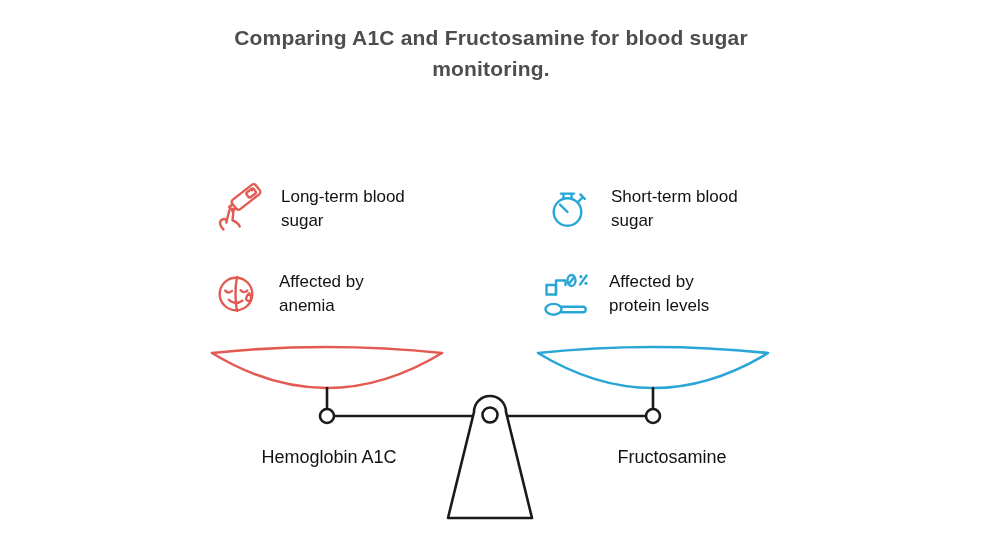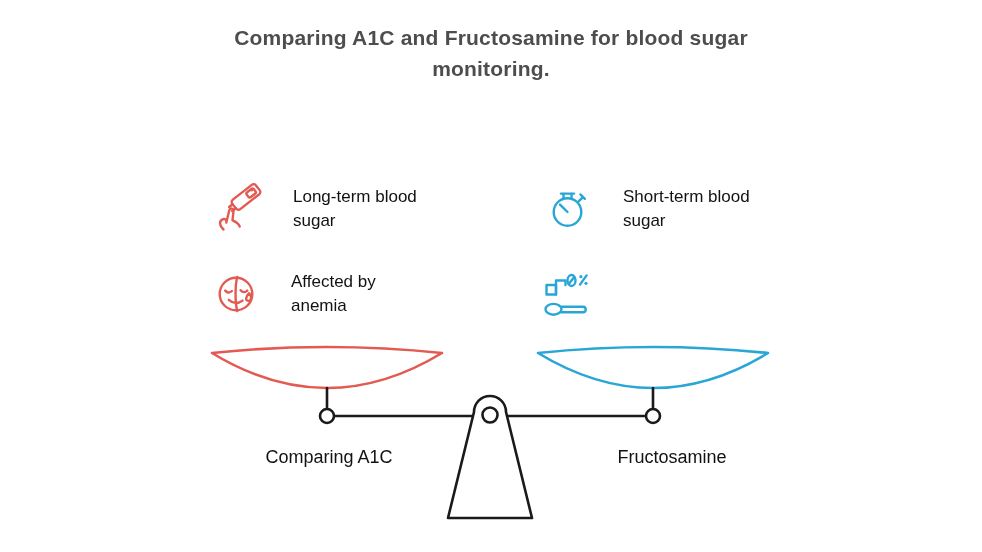--- a/index.html
+++ b/index.html
@@ -14,21 +14,21 @@
   body{font-family:"Liberation Sans",sans-serif;}
   .canvas{
     position:relative;width:782px;height:552px;background:#ffffff;overflow:hidden;
   }
   .title{
     position:absolute;left:181px;top:22px;width:620px;
     text-align:center;font-size:21px;line-height:31px;font-weight:700;
     color:var(--title-gray);letter-spacing:.2px;
   }
   .feature-row{
-    position:absolute;display:flex;align-items:flex-start;gap:29px;
+    position:absolute;display:flex;align-items:flex-start;gap:17px;
   }
   .feature-row .icon-box{width:50px;height:54px;flex:0 0 50px;}
   .feature-row .icon-box svg{width:50px;height:54px;display:block;}
   .feature-label{
     width:138px;font-size:17px;line-height:24px;color:var(--text-black);margin-top:4px;
   }
   .row-1-left{left:214px;top:181px;}
   .row-2-left{left:212px;top:266px;}
   .row-1-right{left:544px;top:181px;}
   .row-2-right{left:542px;top:266px;}
@@ -114,30 +114,31 @@
           <ellipse cx="29.5" cy="14.5" rx="4" ry="5.5"></ellipse>
           <path d="M26.9,17.7 L32.1,11.3"></path>
           <path d="M38,18.6 L44.6,9.4"></path>
           <circle class="fill-blue" cx="38.9" cy="10.7" r="1.6"></circle>
           <circle class="fill-blue" cx="44" cy="17.3" r="1.6"></circle>
           <ellipse cx="11.5" cy="43.3" rx="8" ry="5.4"></ellipse>
           <path d="M19.2,40.8 H41 a2.7,2.7 0 0 1 0,5.4 H19.4"></path>
         </g>
       </svg>
     </div>
+    <div class="feature-label">Affected by protein levels</div>
   </div>
 
   <svg class="scale-svg" viewBox="0 0 600 190" aria-hidden="true">
     <path class="st thick stroke-red" d="M22,15 Q137,3 252,15 Q137,85 22,15 Z"></path>
     <path class="st thick stroke-blue" d="M348,15 Q463,3 578,15 Q463,85 348,15 Z"></path>
     <path class="st thick stroke-black" d="M137,50 V71"></path>
     <path class="st thick stroke-black" d="M463,50 V71"></path>
     <path class="st thick stroke-black" d="M137,78 H463"></path>
     <path class="st thick stroke-black fill-white" d="M258,180 L284,74 A16,16 0 0 1 316,74 L342,180 Z"></path>
     <circle class="st thick stroke-black fill-white" cx="300" cy="77" r="7.5"></circle>
     <circle class="st thick stroke-black fill-white" cx="137" cy="78" r="7"></circle>
     <circle class="st thick stroke-black fill-white" cx="463" cy="78" r="7"></circle>
   </svg>
 
-  <div class="pan-label left">Comparing A1C</div>
+  <div class="pan-label left">Hemoglobin A1C</div>
   <div class="pan-label right">Fructosamine</div>
 
 </div>
 
 </body></html>

